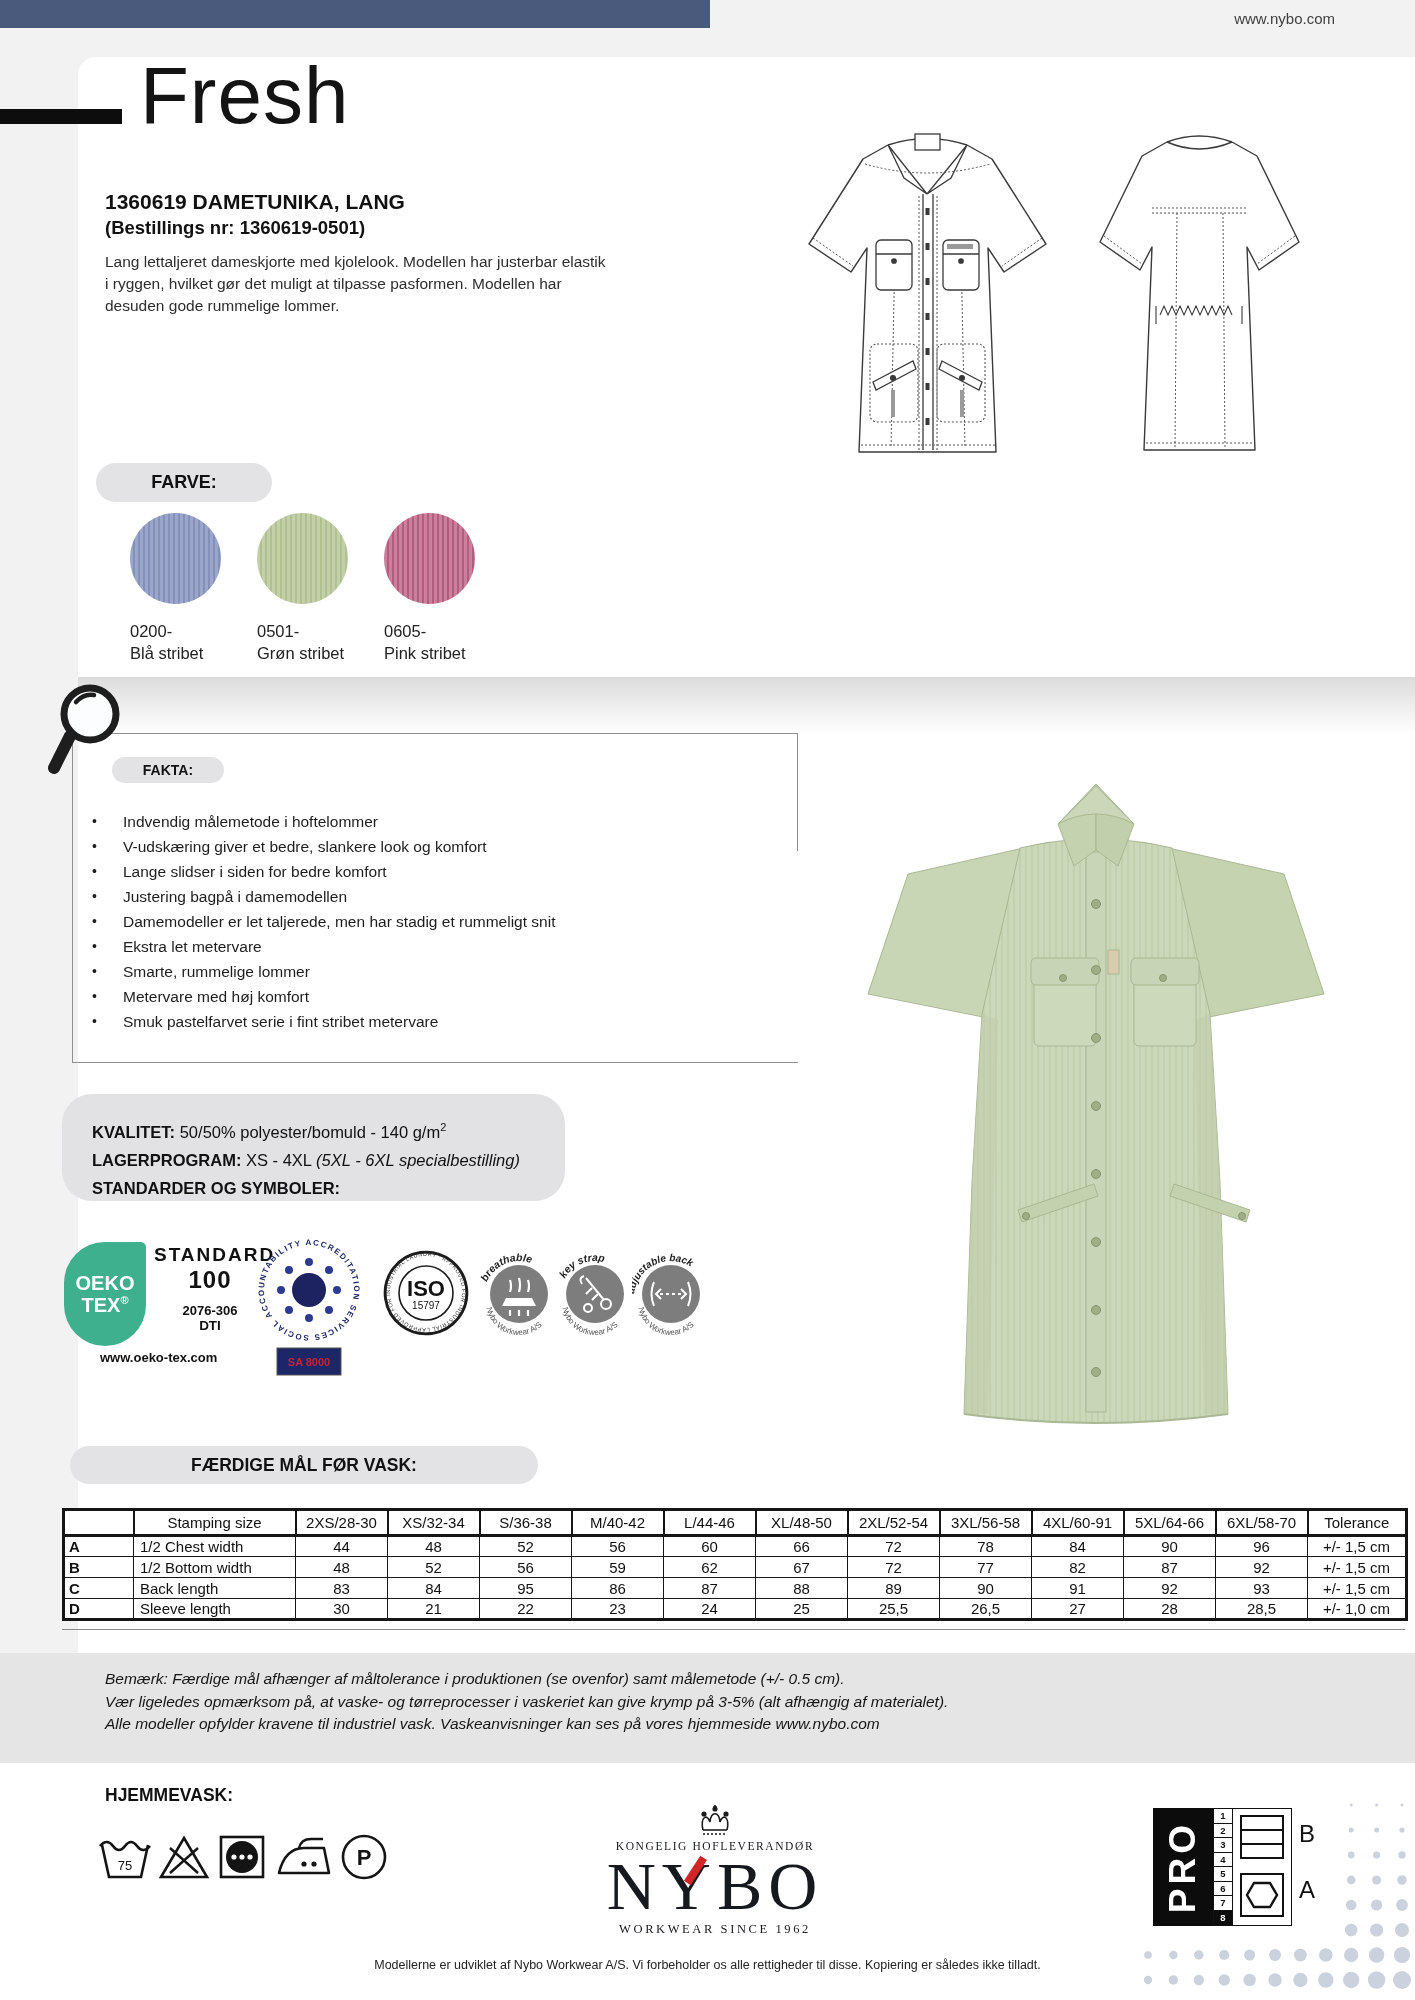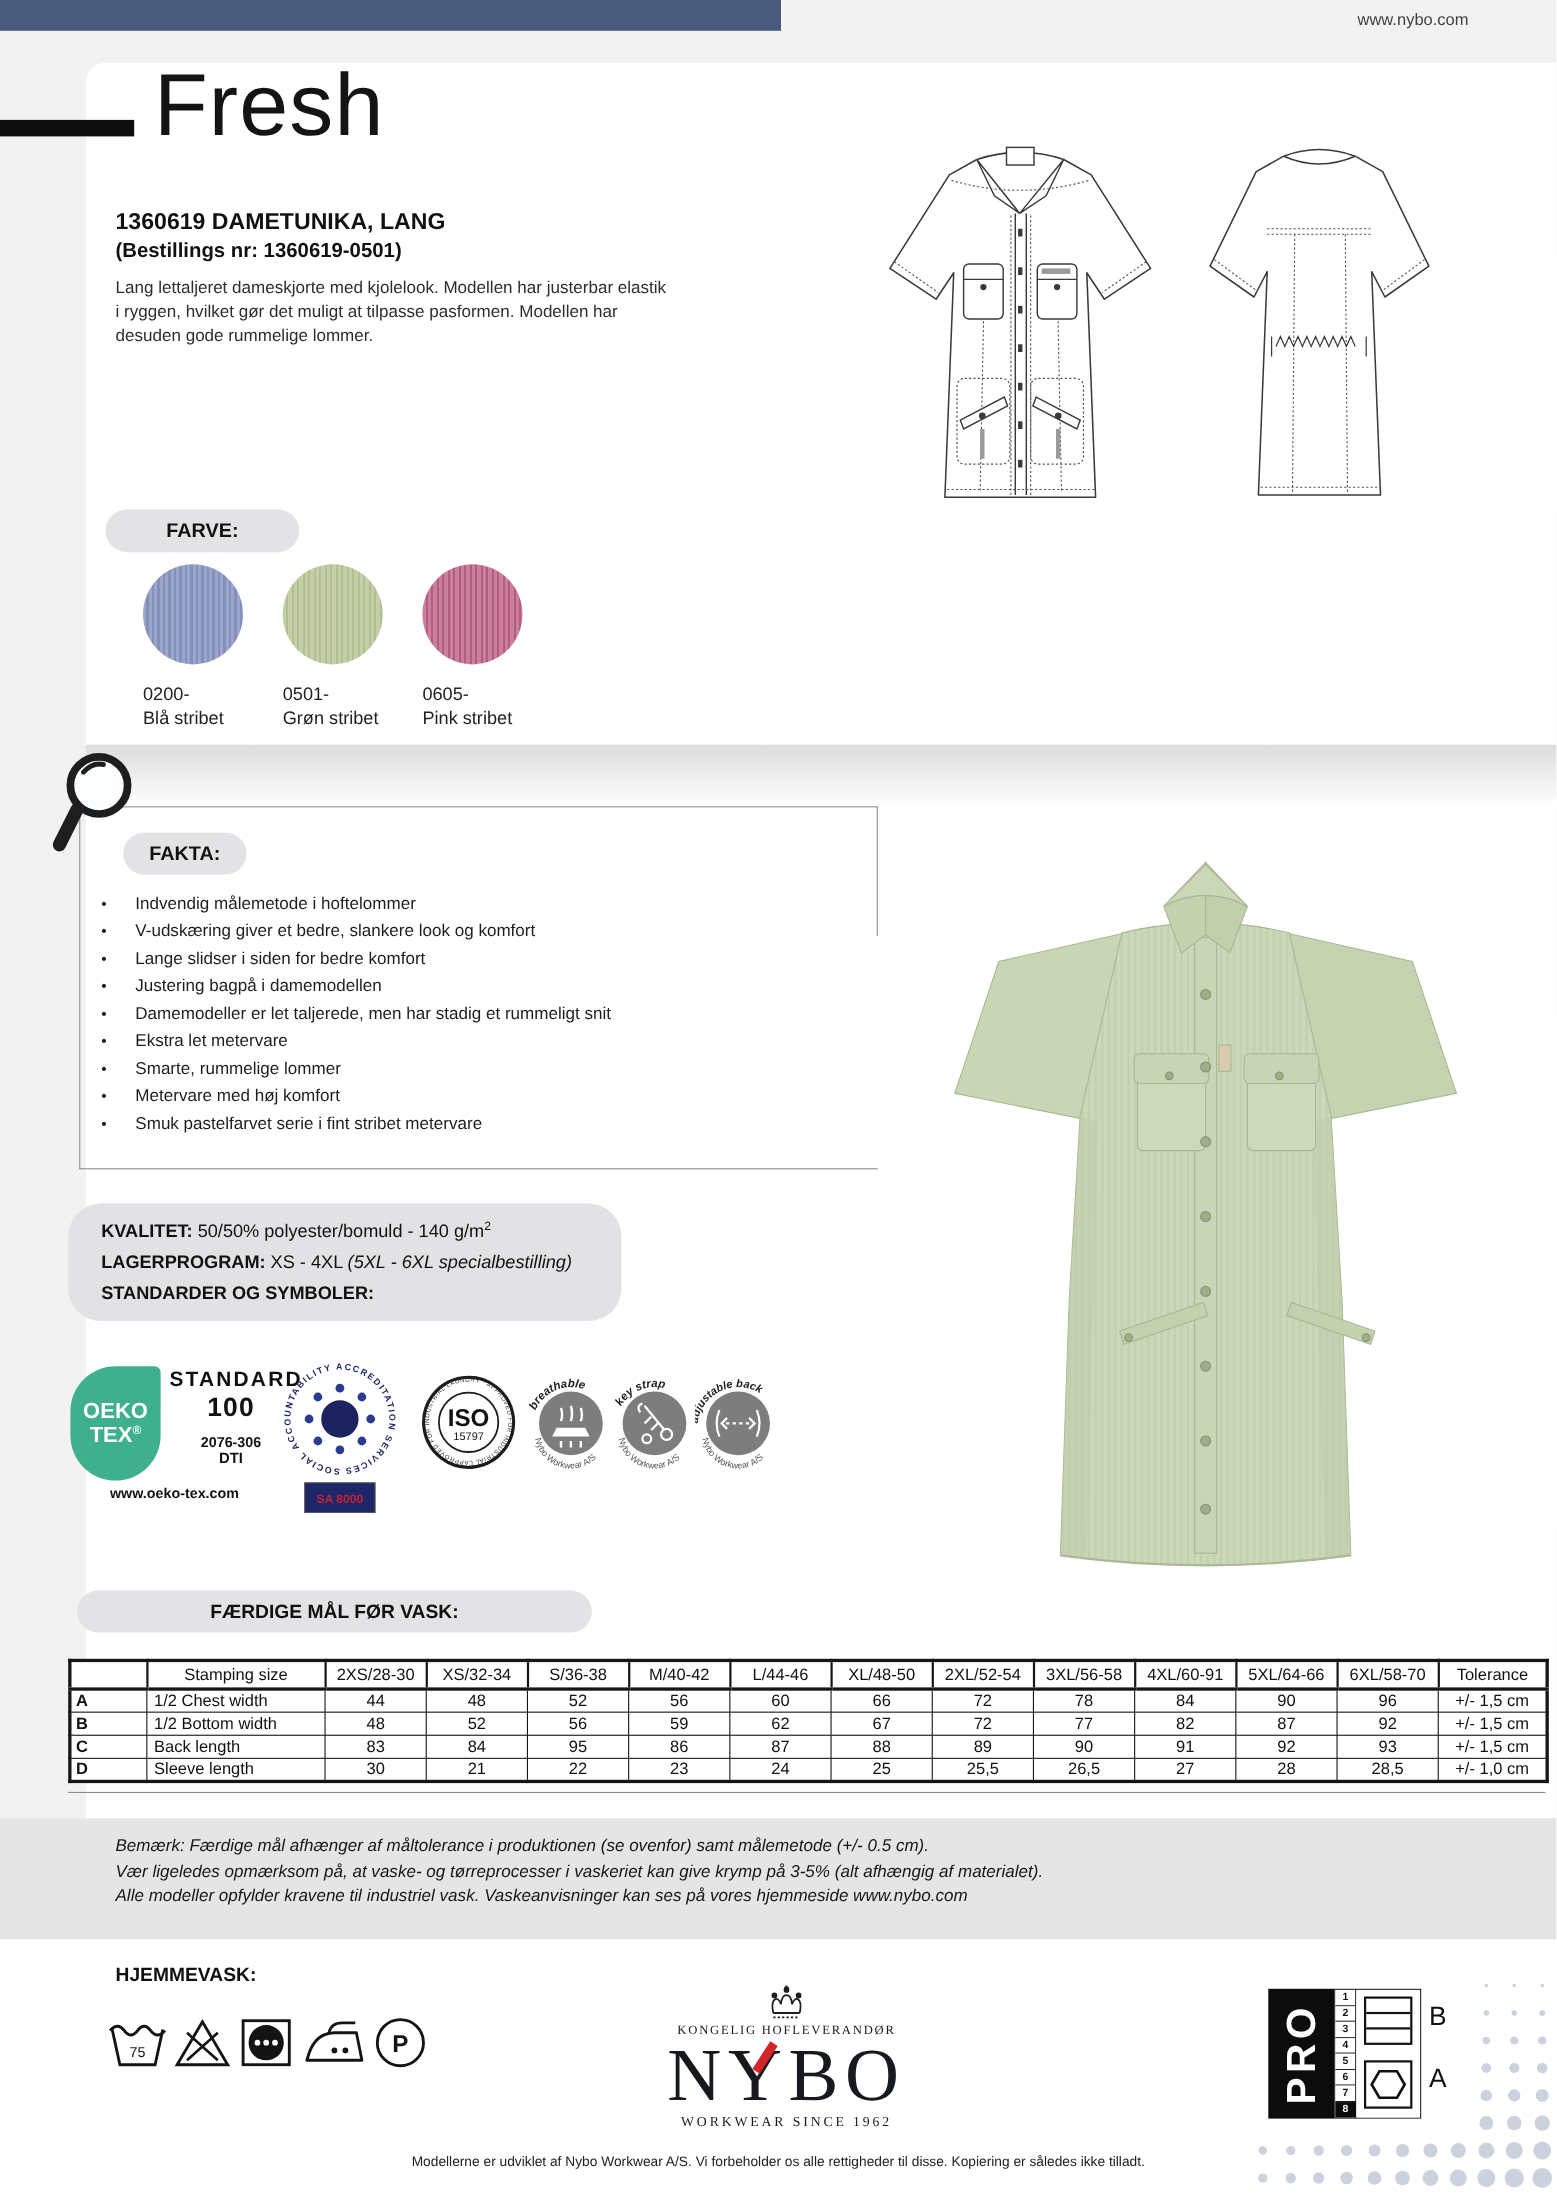--- a/index.html
+++ b/index.html
@@ -9,38 +9,38 @@
   .card { position:absolute; left:78px; top:57px; width:1337px; height:1596px; background:#fff; border-top-left-radius:18px; }
   .topbar { position:absolute; left:0; top:0; width:710px; height:28px; background:#4a5a7c; }
   .website { position:absolute; top:10px; right:80px; font-size:15px; color:#3f3f3f; }
   .dash { position:absolute; left:0; top:109px; width:122px; height:15px; background:#0d0d0d; }
   .brand { position:absolute; left:140px; top:50px; font-size:80px; font-weight:400; letter-spacing:1px; color:#141414; }
   .prod-title { position:absolute; left:105px; top:190px; font-size:21px; font-weight:bold; color:#111; }
   .prod-order { position:absolute; left:105px; top:217px; font-size:18.5px; font-weight:bold; color:#111; }
   .prod-desc { position:absolute; left:105px; top:251px; width:508px; font-size:15.5px; line-height:1.42; color:#2d2d2d; }
   .pill { position:absolute; background:#e3e3e6; border-radius:20px; display:flex; align-items:center; justify-content:center; font-weight:bold; color:#111; }
   .pill-farve { left:96px; top:463px; width:176px; height:39px; font-size:18px; }
-  .pill-fakta { left:112px; top:757px; width:112px; height:38px; font-size:18px; }
+  .pill-fakta { left:112px; top:757px; width:112px; height:26px; font-size:14px; }
   .pill-maal  { left:70px; top:1446px; width:468px; height:38px; font-size:17.5px; }
   .swatch-row { position:absolute; left:130px; top:513px; display:flex; }
   .swatch-col { width:127px; }
   .swatch-circle { width:91px; height:91px; border-radius:50%; }
   .swatch-code, .swatch-name { font-size:16.5px; color:#222; line-height:1.32; }
   .swatch-code { margin-top:17px; }
   .grad-band { position:absolute; left:78px; top:677px; width:1337px; height:57px;
                background:linear-gradient(#dcdcdc, #ffffff); }
   .fakta-box { position:absolute; left:72px; top:733px; width:726px; height:330px;
                border-left:1px solid #8f8f8f; border-top:1px solid #8f8f8f; border-bottom:1px solid #8f8f8f; }
   .fakta-right-line { position:absolute; left:797px; top:733px; width:1px; height:118px; background:#8f8f8f; }
   .facts-list { position:absolute; left:92px; top:813px; list-style:none; width:640px; }
   .facts-list li { position:relative; padding-left:31px; font-size:15.5px; color:#1d1d1d; margin-bottom:7px; }
   .facts-list li::before { content:"•"; position:absolute; left:0; top:0; font-size:14px; }
   .magnifier { position:absolute; left:42px; top:676px; }
   .kv-box { position:absolute; left:62px; top:1094px; width:503px; height:107px; background:#e2e2e4;
-            border-radius:30px; padding:7px 0 0 30px; }
+            border-radius:30px; padding:19px 0 0 30px; }
   .kv-line { font-size:16.5px; color:#111; line-height:28px; white-space:nowrap; }
   .kv-line b { font-weight:bold; }
   .kv-note { font-style:italic; }
   sup { font-size:11px; }
   
   .oeko-wrap { position:absolute; left:64px; top:1240px; width:200px; }
   .oeko-shape { position:absolute; left:0; top:2px; width:82px; height:104px; background:#3fb08d;
                 border-radius:46px 6px 46px 46px; color:#fff; display:flex; flex-direction:column;
                 align-items:center; justify-content:center; font-weight:bold; font-size:20px; line-height:1.1; }
   .oeko-texts { position:absolute; left:90px; top:4px; width:112px; text-align:center; color:#111; }

